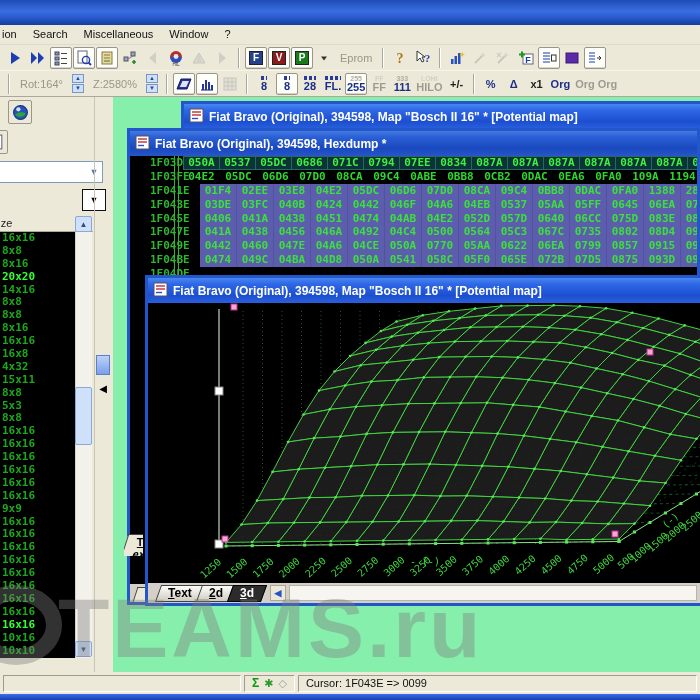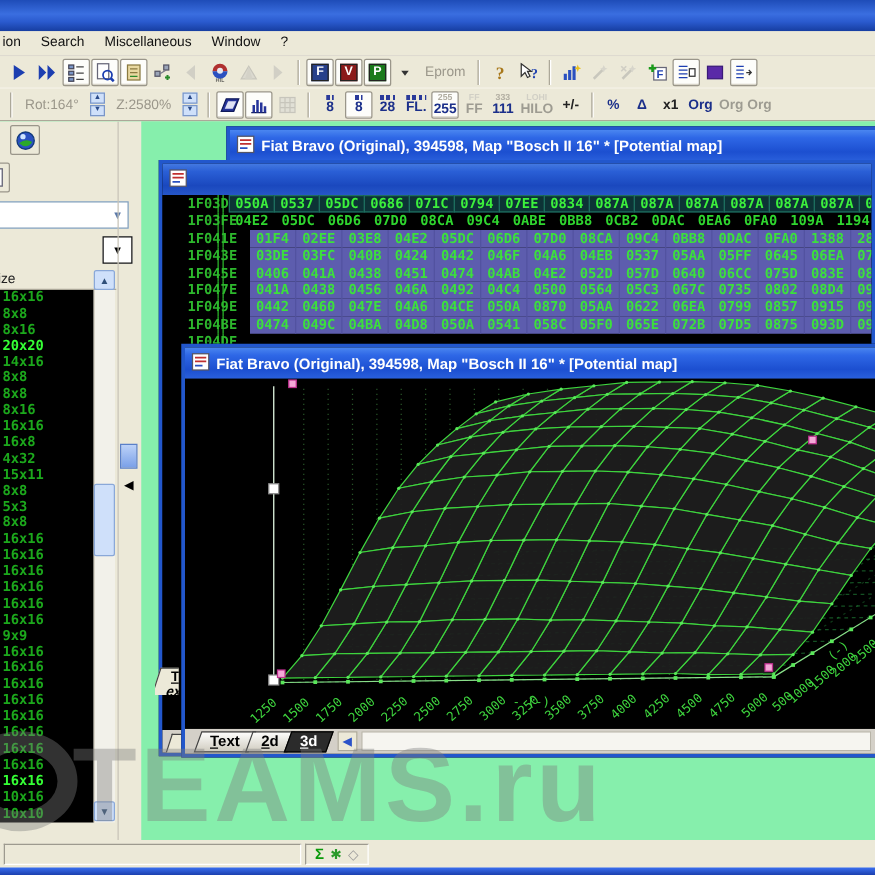--- a/index.html
+++ b/index.html
@@ -434,20 +434,21 @@
   </div>
 
   <div class="win" id="win-hex" style="left:127px;top:31px;width:573px;height:477px;z-index:2;">
     <div class="wtitle" style="background:linear-gradient(180deg,#4479e0 0%,#2a5fd6 25%,#1a48be 70%,#2656c8 100%);">
       <span class="wicon-slot"><svg width="15" height="15" viewBox="0 0 15 15">
             <rect x="1" y="1" width="13" height="13" fill="#fff" stroke="#556"></rect>
             <line x1="3" y1="4" x2="12" y2="4" stroke="#c03030" stroke-width="1.4"></line>
             <line x1="3" y1="7" x2="12" y2="7" stroke="#c03030" stroke-width="1.4"></line>
             <line x1="3" y1="10.5" x2="9" y2="10.5" stroke="#2a50c0" stroke-width="1.4"></line>
           </svg></span>
+      <span>Fiat Bravo (Original), 394598, Hexdump *</span>
     </div>
     <div class="hexbody" id="hexbody" style="height:428px;">
         <div class="hexrow boxed">
           <span class="addr">1F03DE</span>
           <span class="dsep"></span>
           <span class="cells">
             <span class="cell">050A</span>
             <span class="cell">0537</span>
             <span class="cell">05DC</span>
             <span class="cell">0686</span>
@@ -567,21 +568,21 @@
         <div class="hexrow selected">
           <span class="addr">1F049E</span>
           <span class="dsep"></span>
           <span class="cells">
             <span class="cell">0442</span>
             <span class="cell">0460</span>
             <span class="cell">047E</span>
             <span class="cell">04A6</span>
             <span class="cell">04CE</span>
             <span class="cell">050A</span>
-            <span class="cell">0870</span>
+            <span class="cell">0770</span>
             <span class="cell">05AA</span>
             <span class="cell">0622</span>
             <span class="cell">06EA</span>
             <span class="cell">0799</span>
             <span class="cell">0857</span>
             <span class="cell">0915</span>
             <span class="cell">09B5</span>
           </span>
         </div>
         <div class="hexrow selected">
@@ -1287,17 +1288,20 @@
   </div>
 </div>
 
 <div class="statusbar">
   <div class="spanel" style="width:238px;"></div>
   <div class="spanel">
     <span class="sig">Σ</span>
     <span class="flw">✱</span>
     <span class="dia">◇</span>
   </div>
+  <div class="spanel" style="flex:1;">
+    <span>Cursor: 1F043E =&gt; 0099</span>
+  </div>
 </div>
 <div class="bottomstrip"></div>
 
 <div class="wmring"></div>
 <div class="watermark">TEAMS.ru</div>
 
 </body></html>

